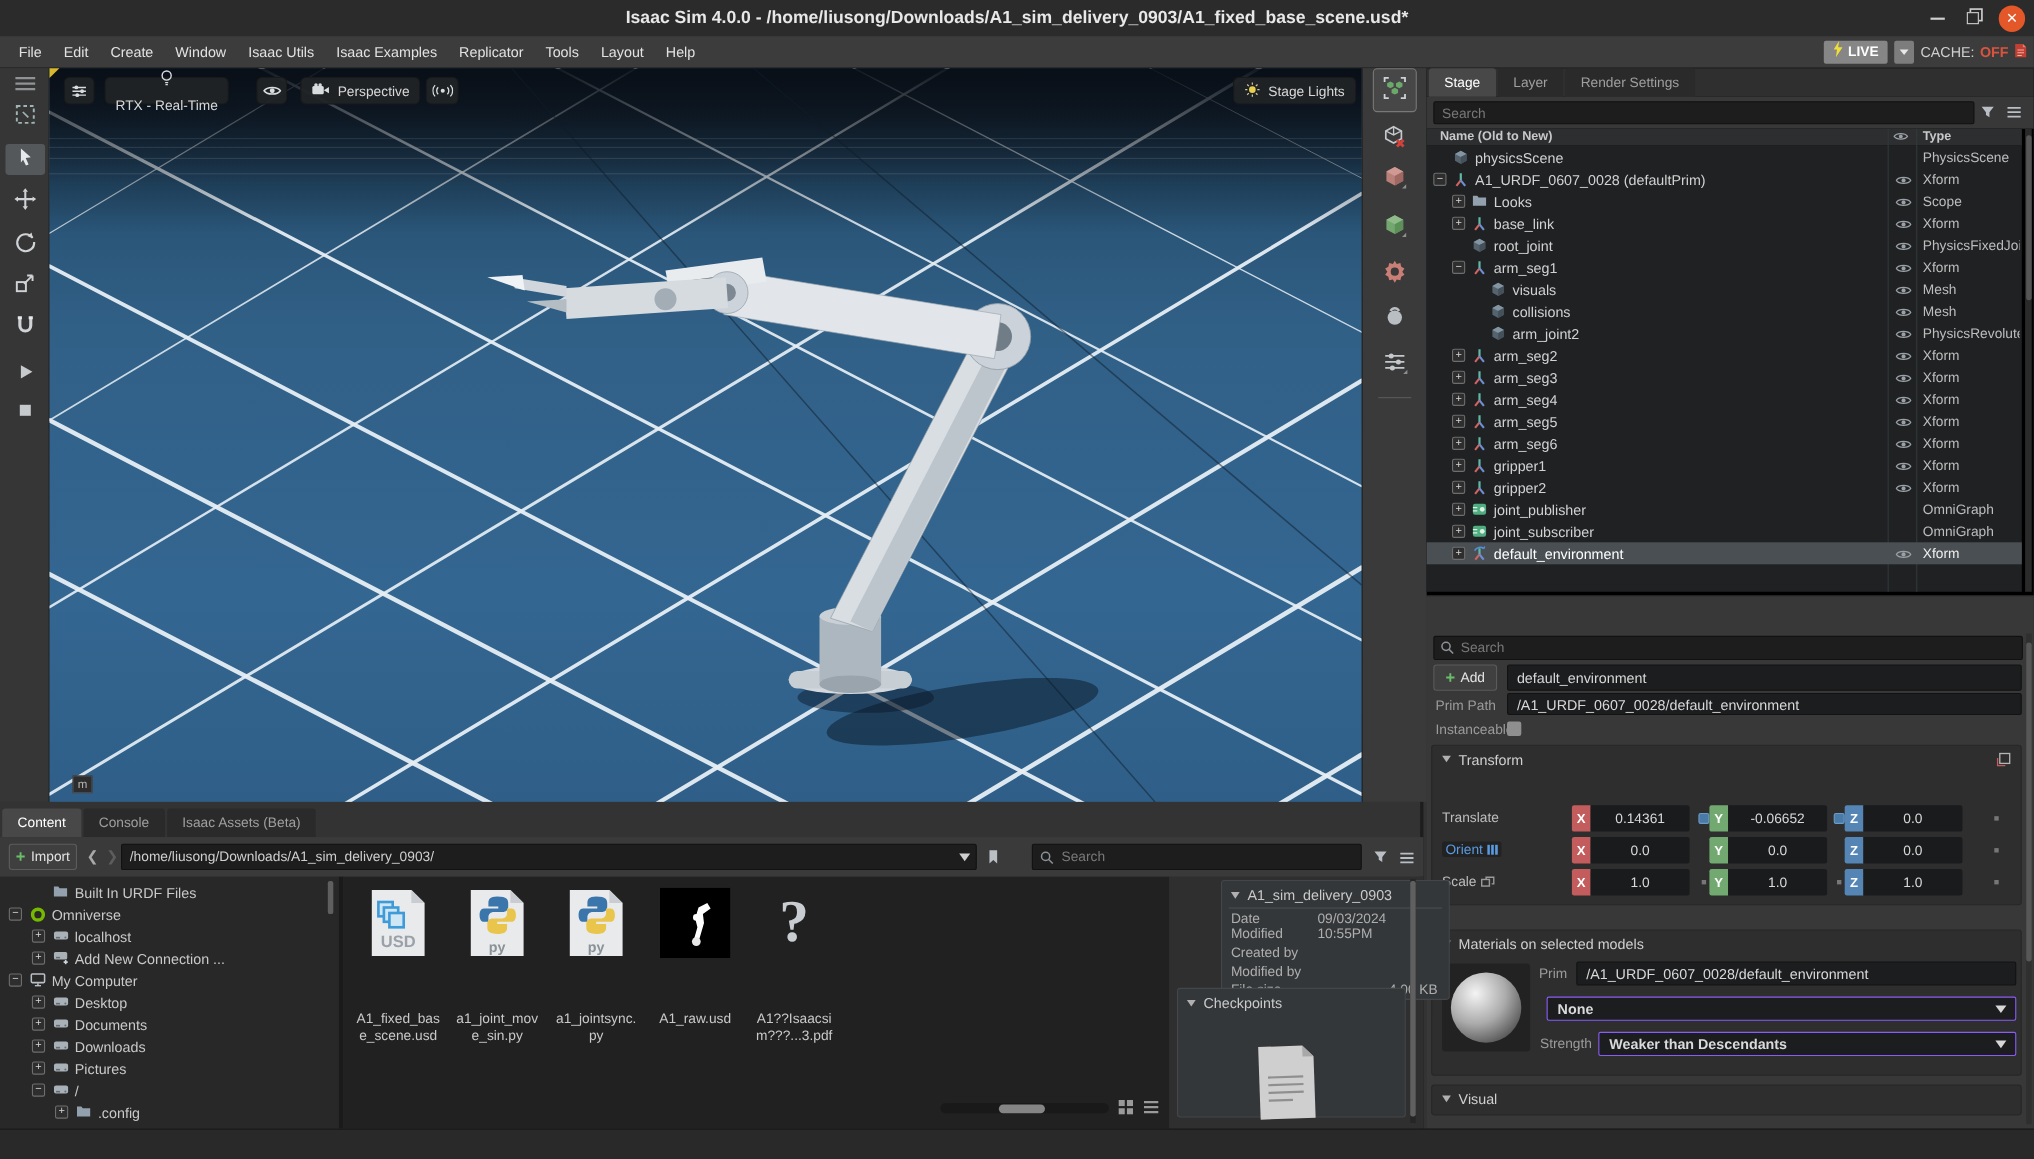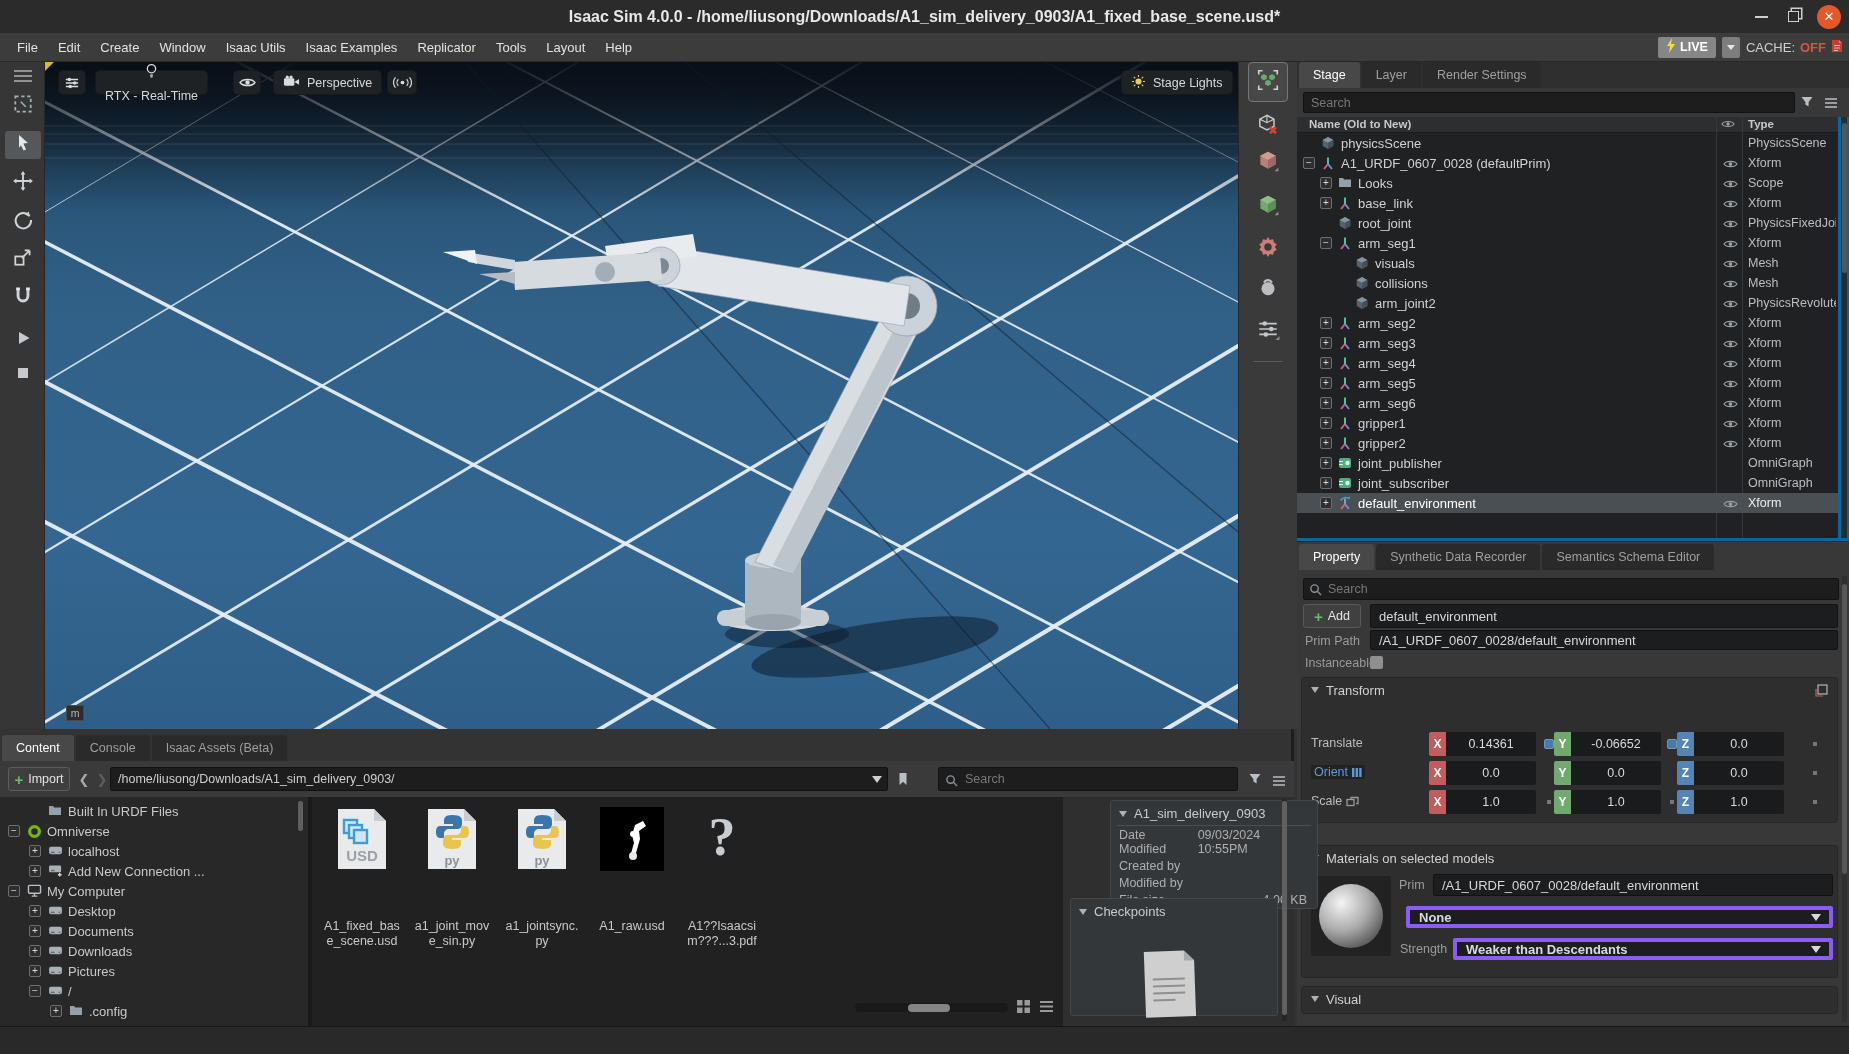--- a/index.html
+++ b/index.html
@@ -40,21 +40,21 @@
   .vp-btn { position:absolute; top:8px; height:25px; background:rgba(33,36,38,0.93); border:1px solid #17191a; border-radius:5px; color:#d8d8d8; font-size:12.5px; display:flex; align-items:center; justify-content:center; gap:7px; padding:0 9px; z-index:4; }
   #vp-unit { position:absolute; left:21px; bottom:8px; width:18px; height:16px; background:#2d2d2d; border:1px solid #4a4a4a; color:#b5b5b5; font-size:10.5px; display:flex; align-items:center; justify-content:center; z-index:4; }
 
   
   #right-strip { position:absolute; left:1238px; top:62px; width:59px; height:667px; background:#3a3a3a; border-left:1px solid #262626; }
   .rt-btn { position:absolute; left:9px; width:40px; height:40px; display:flex; align-items:center; justify-content:center; border-radius:4px; }
   .rt-btn.sel { background:#474747; border:1px solid #787878; }
   #rt-divider { position:absolute; left:14px; top:299px; width:30px; height:1px; background:#5a5a5a; }
 
   
-  #stage-panel { position:absolute; left:1297px; top:62px; width:552px; height:479px; background:#0369a1; }
+  #stage-panel { position:absolute; left:1297px; top:62px; width:552px; height:479px; background:#000000; }
   .tabrow { position:absolute; left:0; top:0; width:100%; height:26px; display:flex; gap:2px; padding-left:2px; background:#2f2f2f; }
   .tab { height:26px; display:flex; align-items:center; padding:0 14px; font-size:12.5px; color:#9f9f9f; background:#2a2a2a; border-radius:3px 3px 0 0; }
   .tab.active { background:#484848; color:#fff; }
   #stage-search-row { position:absolute; left:0; top:26px; width:552px; height:29px; background:#383838; }
   .searchbox { background:#1d1d1d; border:1px solid #111; border-radius:2px; color:#cfcfcf; font-size:12.5px; padding:0 7px; outline:none; font-family:"Liberation Sans",sans-serif; }
   .searchbox::placeholder { color:#787878; }
   #stage-search { position:absolute; left:6px; top:4px; width:492px; height:21px; }
   .mini-icon { position:absolute; top:7px; }
   #stage-header { position:absolute; left:0; top:55px; width:541px; height:16px; background:#2c2e30; border-bottom:1px solid #1b1b1b; font-size:11.5px; font-weight:bold; color:#c8c8c8; }
   #stage-tree-bg { position:absolute; left:0; top:55px; width:541px; height:421px; background:#1f2123; z-index:0; }
@@ -88,21 +88,21 @@
   .trlabel.orient { color:#5a9ae0; background:#222; padding:0 3px; border-radius:2px; }
   .axgrp { position:absolute; top:0; height:24px; display:flex; }
   .axbadge { width:17px; height:24px; color:#fff; font-size:12px; font-weight:bold; display:flex; align-items:center; justify-content:center; border-radius:2px 0 0 2px; }
   .ax-0 { background:#c35c5c; } .ax-1 { background:#71a971; } .ax-2 { background:#5585b5; }
   .axfield { width:90px; height:24px; background:#191b1d; color:#dadada; font-size:12.5px; display:flex; align-items:center; justify-content:center; border-radius:0 2px 2px 0; }
   .axsep { position:absolute; top:7px; width:10px; height:10px; }
   .axsep.cb { background:#4a7ba6; border:1px solid #6b9cc7; border-radius:2px; }
   .axsep.dot { width:4px; height:4px; top:10px; background:#777; }
   .axend { position:absolute; top:10px; left:511px; width:4px; height:4px; background:#777; }
   #xform-copy-icon { position:absolute; right:8px; top:5px; }
-  .dropdown { position:absolute; background:#1b1d1f; border:4px solid #8b5cf6; border-radius:2px; color:#dadada; font-size:13px; font-weight:bold; display:flex; align-items:center; padding:0 9px; }
+  .dropdown { position:absolute; background:#1b1d1f; border:1px solid #8b5cf6; border-radius:2px; color:#dadada; font-size:13px; font-weight:bold; display:flex; align-items:center; padding:0 9px; }
   .dd-caret { position:absolute; right:8px; width:0; height:0; border-left:5px solid transparent; border-right:5px solid transparent; border-top:7px solid #d8d8d8; }
   #mat-sphere { position:absolute; left:9px; top:30px; width:80px; height:80px; border-radius:3px; background:#222; display:flex; align-items:center; justify-content:center; }
   #mat-sphere i { width:64px; height:64px; border-radius:50%; background:radial-gradient(circle at 35% 30%, #f4f4f4, #ababab 45%, #3d3d3d 90%); }
   #prop-scroll { position:absolute; left:545px; top:34px; width:5px; height:446px; background:#2f2f2f; }
   #prop-scroll i { position:absolute; top:8px; width:5px; height:290px; background:#575757; border-radius:3px; }
 
   
   #content-panel { position:absolute; left:0; top:729px; width:1294px; height:297px; background:#333; border-right:3px solid #1d1d1d; }
   #content-tabs { top:6px; background:transparent; position:absolute; left:0; width:100%; height:26px; display:flex; gap:2px; padding-left:2px; }
   #content-toolbar { position:absolute; left:0; top:32px; width:1294px; height:36px; background:#3a3a3a; }
@@ -702,25 +702,20 @@
             </svg></span>
       <span class="stype">Xform</span>
     </div>
       </div>
     <div id="stage-scroll">
         <i></i>
       </div>
   </div>
 
   <div id="property-panel">
-    <div class="tabrow" style="top:2px; background:transparent;">
-      <div class="tab active">Property</div>
-      <div class="tab">Synthetic Data Recorder</div>
-      <div class="tab">Semantics Schema Editor</div>
-    </div>
     <input id="prop-search" class="searchbox" placeholder="Search" style="">
     <span id="prop-search-icon" class="mini-icon"><svg width="13" height="13" viewBox="0 0 14 14">
           <circle cx="6" cy="6" r="4" fill="none" stroke="#8b9196" stroke-width="1.5"></circle>
           <path d="M9 9l4 4" stroke="#8b9196" stroke-width="1.5"></path>
         </svg></span>
     <div id="add-btn">
         <span id="add-plus">+</span>
         <span>Add</span>
       </div>
     <div class="pfield" style="left:73px; top:62px; width:468px; height:24px;">default_environment</div>

